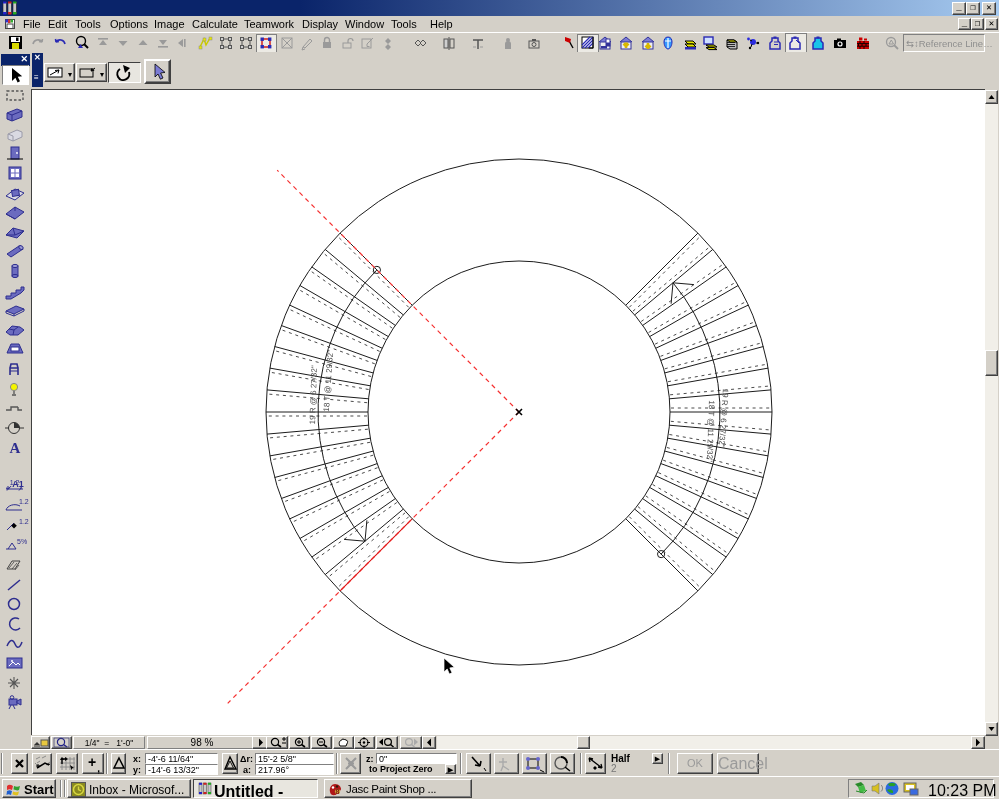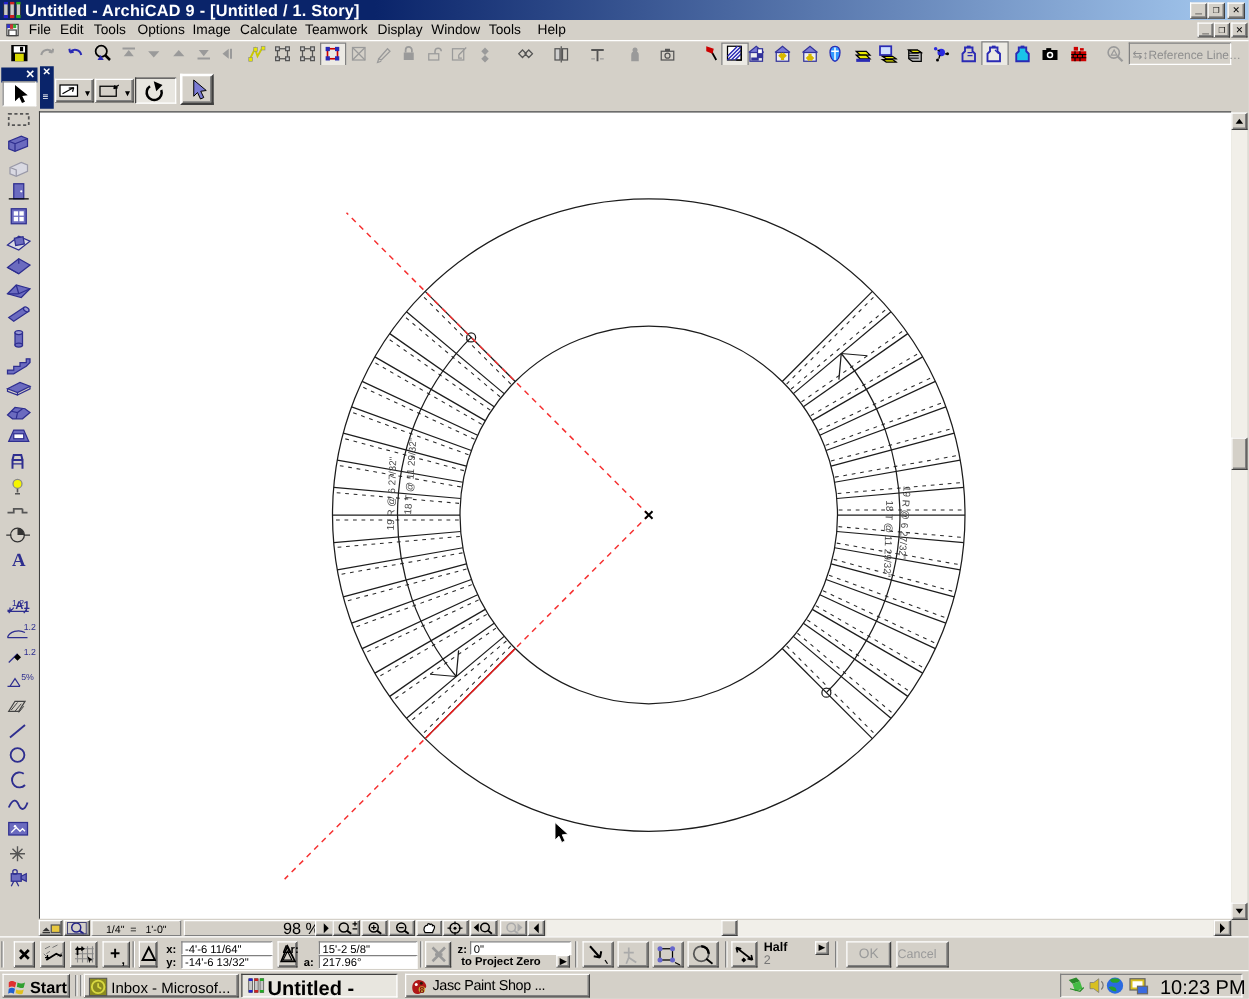--- a/index.html
+++ b/index.html
@@ -46,21 +46,20 @@
     <rect x="1" y="1" width="3.4" height="12" fill="#c8c8c8" stroke="#222" stroke-width="0.6"></rect>
     <rect x="6" y="1" width="3.4" height="12" fill="#c8c8c8" stroke="#222" stroke-width="0.6"></rect>
     <rect x="11" y="1" width="3.4" height="12" fill="#c8c8c8" stroke="#222" stroke-width="0.6"></rect>
     <rect x="1" y="0.5" width="3.4" height="2" fill="#2222cc"></rect>
       <rect x="6" y="0.5" width="3.4" height="2" fill="#cc2222"></rect>
       <rect x="11" y="0.5" width="3.4" height="2" fill="#22aa22"></rect>
     <rect x="1" y="11" width="3.4" height="2.5" fill="#2222cc"></rect>
       <rect x="6" y="11" width="3.4" height="2.5" fill="#cc2222"></rect>
       <rect x="11" y="11" width="3.4" height="2.5" fill="#22aa22"></rect>
   </svg>
-  <span class="txt">Untitled - ArchiCAD 9 - [Untitled / 1. Story]</span>
   <span class="wbtn" style="left:952px;top:2px">_</span>
   <span class="wbtn" style="left:966px;top:2px">❐</span>
   <span class="wbtn" style="left:982px;top:2px">✕</span>
 </div>
 
 <div class="abs" id="menu">
   <svg class="abs" style="left:4px;top:2px" width="12" height="12" viewBox="0 0 12 12">
     <rect x="1.5" y="1.5" width="9" height="9" fill="#fff" stroke="#444"></rect>
     <rect x="1.5" y="1.5" width="2.5" height="3" fill="#33c"></rect>
       <rect x="4" y="1.5" width="2.5" height="3.6" fill="#c33"></rect>
@@ -654,21 +653,21 @@
       </svg>
     </div>
 <div class="sbtn" style="left:20px;top:0;width:21px;height:13px">
       <svg class="ic" style="margin:0 auto" width="18" height="11" viewBox="0 0 18 11">
         <circle cx="8" cy="5" r="3.6" fill="none" stroke="#228" stroke-width="1.2"></circle>
         <line x1="10.5" y1="7.5" x2="14" y2="10" stroke="#228" stroke-width="1.5"></line>
         <rect x="1" y="1" width="15" height="9" fill="none" stroke="#447" stroke-width="0.8"></rect>
       </svg>
     </div>
 <div class="abs" style="left:42px;top:0;width:72px;height:13px;border:1px solid;border-color:#fff #808080 #808080 #fff;font-size:8.5px;text-align:center;line-height:12px;color:#000">1/4" &nbsp;=&nbsp;&nbsp; 1'-0"</div>
-<div class="abs" style="left:116px;top:0;width:110px;height:13px;border:1px solid;border-color:#fff #808080 #808080 #fff;font-size:13px;text-align:right;line-height:12px;color:#000">98 %</div>
+<div class="abs" style="left:116px;top:0;width:110px;height:13px;border:1px solid;border-color:#fff #808080 #808080 #fff;font-size:10px;text-align:center;line-height:12px;color:#000">98 %</div>
 <div class="sbtn" style="left:221px;top:0;width:16px;height:13px">
       <svg class="ic" style="margin:0 auto" width="12" height="11" viewBox="0 0 12 11">
         <path d="M5 1.5 l4 4 -4 4 z" fill="#000"></path>
       </svg>
     </div>
 <div class="sbtn" style="left:235px;top:0;width:22px;height:13px">
       <svg class="ic" style="margin:0 auto" width="18" height="11" viewBox="0 0 18 11">
         <circle cx="7" cy="5" r="3.6" fill="none" stroke="#000" stroke-width="1.2"></circle>
         <line x1="9.5" y1="7.5" x2="13" y2="10" stroke="#000" stroke-width="1.6"></line>
         <path d="M14 2 h4 m-2 -2 v4 m-2 2 h4" stroke="#000"></path>
@@ -768,21 +767,21 @@
     </div>
 <div class="fld abs" style="left:145px;top:14px;width:73px;height:11px;font-size:9px">
       <span style="position:absolute;left:2px;top:0">-14'-6 13/32"</span>
     </div>
 <div class="cbtn" style="left:222px;width:16px;">
       <svg class="ic" style="margin:0 auto" width="14" height="19" viewBox="0 0 14 19">
         <path d="M7 3 L13 15 L2 15 z" fill="none" stroke="#000" stroke-width="1.4"></path>
         <path d="M7 7 L10.5 14 L3.5 14 z" fill="none" stroke="#000" stroke-width="0.9"></path>
       </svg>
     </div>
-<span class="clbl abs" style="left:226px;top:4px;font-size:9px;font-weight:bold">Δr:</span>
+<span class="clbl abs" style="left:240px;top:4px;font-size:9px;font-weight:bold">Δr:</span>
 <span class="clbl abs" style="left:243px;top:15px;font-size:9px;font-weight:bold">a:</span>
 <div class="fld abs" style="left:255px;top:3px;width:79px;height:11px;font-size:9px">
       <span style="position:absolute;left:2px;top:0">15'-2 5/8"</span>
     </div>
 <div class="fld abs" style="left:255px;top:14px;width:79px;height:11px;font-size:9px">
       <span style="position:absolute;left:2px;top:0">217.96°</span>
     </div>
 <div class="sep" style="left:336px;top:3px;height:21px"></div>
 <div class="cbtn" style="left:340px;width:21px;">
       <svg class="ic" style="margin:0 auto" width="19" height="19" viewBox="0 0 19 19">
@@ -833,21 +832,21 @@
         <path d="M9 12 l2 2 -2 2 -2 -2 z" fill="#000"></path>
       </svg>
     </div>
 <div class="abs" style="left:607px;top:3px;width:58px;height:21px">
       <span style="position:absolute;left:4px;top:0;font-size:10px;font-weight:bold">Half</span>
       <span style="position:absolute;left:4px;top:10px;font-size:10px;color:#777">2</span>
       <span class="btn abs" style="left:45px;top:0;width:11px;height:11px;font-size:7px;text-align:center;line-height:10px">▶</span>
     </div>
 <div class="sep" style="left:668px;top:3px;height:21px"></div>
 <div class="cbtn" style="left:677px;width:36px;color:#9a9a9a;font-size:11px;text-align:center;line-height:19px">OK</div>
-<div class="cbtn" style="left:717px;width:42px;color:#9a9a9a;font-size:10px;text-align:left;line-height:19px">Cancel</div>
+<div class="cbtn" style="left:717px;width:42px;color:#9a9a9a;font-size:16px;text-align:left;line-height:19px">Cancel</div>
 </div>
 
 <div class="abs" id="task">
   <div class="tkb" style="left:2px;width:54px">
       <svg class="ic abs" style="left:3px;top:2px" width="16" height="15" viewBox="0 0 16 15">
         <path d="M1 4 C3 2 5 3 7 4 L6 8 C4 7 3 7 1 8 z" fill="#e03030"></path>
         <path d="M8 4 C10 5 12 5 14 4 L13 8 C11 9 10 8 7.5 7.5 z" fill="#30a030"></path>
         <path d="M1 9 C3 8 4 8 6 9 L5 13 C3 12 2 12 0.5 13 z" fill="#2060d0"></path>
         <path d="M7 9.5 C9 10.5 11 10.5 13 9.5 L12 13 C10 14 9 13 6.5 12.5 z" fill="#e0c020"></path>
       </svg>

